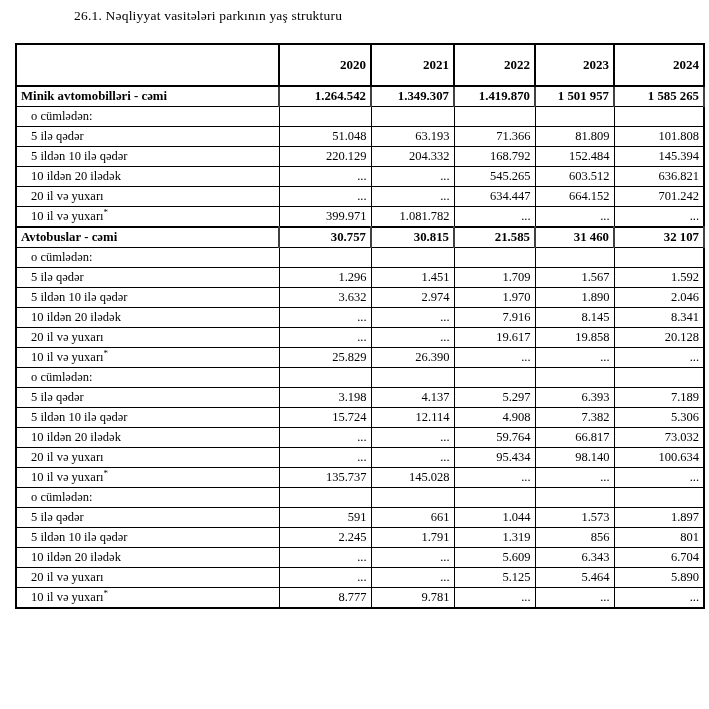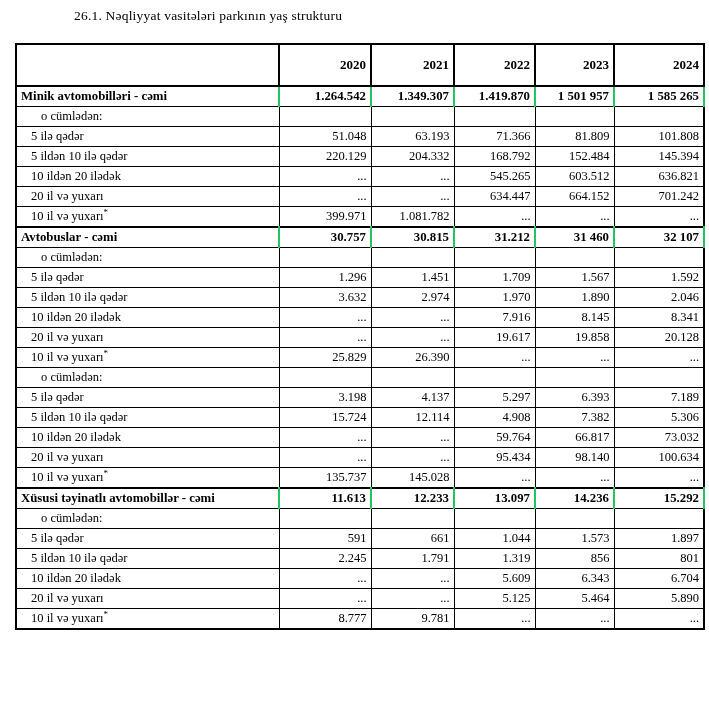--- a/index.html
+++ b/index.html
@@ -50,25 +50,25 @@
     height: 40px;
     text-align: right;
     font-weight: bold;
     font-size: 13px;
   }
   tr.total-row td {
     font-weight: bold;
     font-size: 12.8px;
     border-top: 2px solid #000;
     border-left: 2px solid #000;
-    border-right: 2px solid #22c55e;
+    border-right: 2px solid #404040;
   }
   td.lbl { text-align: left; }
   td.val { text-align: right; }
-  td.lbl.sub { padding-left: 24px; }
+  td.lbl.sub { padding-left: 14px; }
   td.lbl.age { padding-left: 14px; }
   td.lbl sup {
     font-size: 9px;
     line-height: 0;
   }
   .footnote {
     position: absolute;
     left: 15px;
     top: 672px;
     font-size: 13px;
@@ -158,21 +158,21 @@
           <td class="val">399.971</td>
           <td class="val">1.081.782</td>
           <td class="val">...</td>
           <td class="val">...</td>
           <td class="val">...</td>
         </tr>
         <tr class="total-row">
           <td class="lbl">Avtobuslar - cəmi</td>
           <td class="val">30.757</td>
           <td class="val">30.815</td>
-          <td class="val">31.212</td>
+          <td class="val">21.585</td>
           <td class="val">31 460</td>
           <td class="val">32 107</td>
         </tr>
         <tr>
           <td class="lbl sub">o cümlədən:</td>
           <td class="val"></td>
           <td class="val"></td>
           <td class="val"></td>
           <td class="val"></td>
           <td class="val"></td>
@@ -258,28 +258,20 @@
           <td class="val">100.634</td>
         </tr>
         <tr>
           <td class="lbl age"><span>10 il və yuxarı</span><sup>*</sup></td>
           <td class="val">135.737</td>
           <td class="val">145.028</td>
           <td class="val">...</td>
           <td class="val">...</td>
           <td class="val">...</td>
         </tr>
-        <tr class="total-row">
-          <td class="lbl">Xüsusi təyinatlı avtomobillər - cəmi</td>
-          <td class="val">11.613</td>
-          <td class="val">12.233</td>
-          <td class="val">13.097</td>
-          <td class="val">14.236</td>
-          <td class="val">15.292</td>
-        </tr>
         <tr>
           <td class="lbl sub">o cümlədən:</td>
           <td class="val"></td>
           <td class="val"></td>
           <td class="val"></td>
           <td class="val"></td>
           <td class="val"></td>
         </tr>
         <tr>
           <td class="lbl age"><span>5 ilə qədər</span></td>

